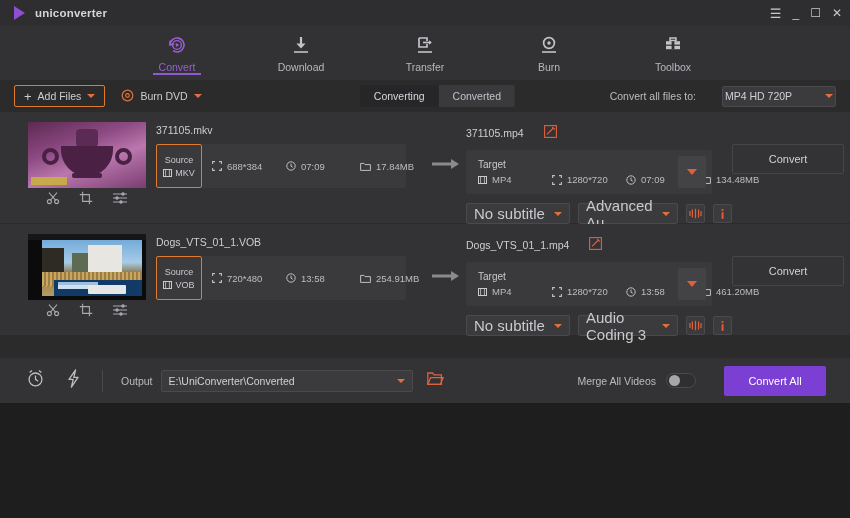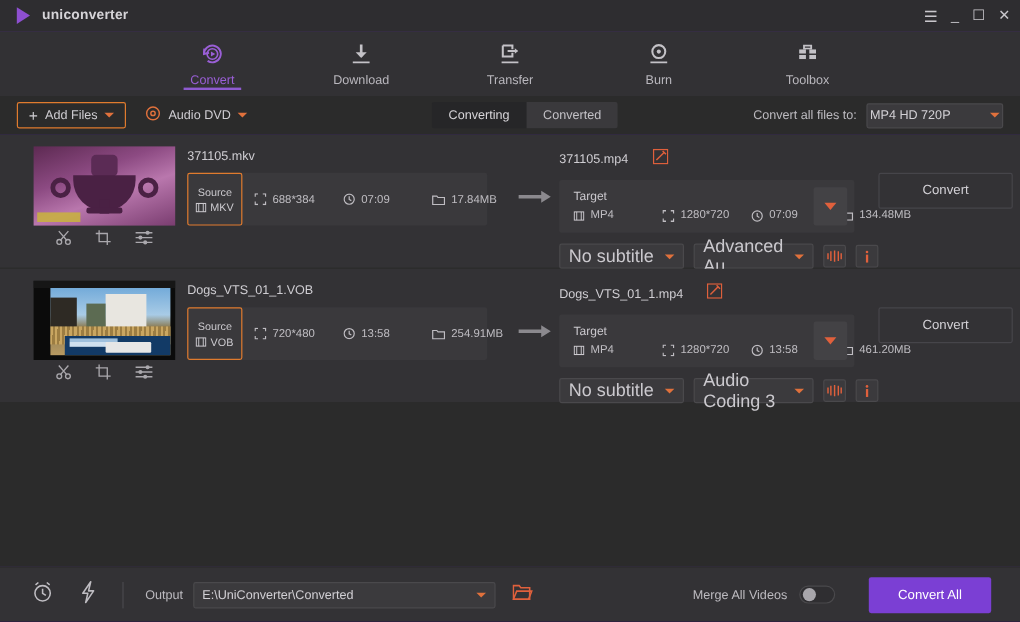--- a/index.html
+++ b/index.html
@@ -4,22 +4,22 @@
 <style>
   * { box-sizing: border-box; margin: 0; padding: 0; }
   html, body {
     width: 850px; height: 518px;
     background: #1e1e1e;
     font-family: "Liberation Sans", sans-serif;
     overflow: hidden;
   }
   .app {
     position: relative;
-    width: 850px; height: 518px;
-    background: #4c1d95;
+    width: 850px; height: 403px;
+    background: #f0abfc;
     display: flex; flex-direction: column;
   }
 
   
   .titlebar {
     height: 26px; flex: 0 0 26px;
     background: #2e2d30;
     display: flex; align-items: center;
     padding: 0 8px 0 14px;
   }
@@ -88,21 +88,21 @@
     position: absolute; left: 50%; transform: translateX(-42%);
     display: flex; border-radius: 2px; overflow: hidden;
   }
   .segbtn {
     height: 22px; padding: 0 14px;
     display: flex; align-items: center;
     font-size: 10.5px; color: #c4c2c7; background: #3a393c;
     cursor: pointer;
   }
   .segbtn.active { background: #262628; color: #d8d6da; }
-  .convall { margin-left: auto; display: flex; align-items: center; gap: 8px; }
+  .convall { margin-left: auto; display: flex; align-items: center; gap: 26px; }
   .convall-lbl { font-size: 10.5px; color: #bdbbc0; }
   .fmt-select {
     width: 114px; height: 21px;
     background: #3b3a3d; border: 1px solid #4a494c; border-radius: 2px;
     display: flex; align-items: center; padding: 0 2px;
     font-size: 10.5px; color: #d2d0d5; cursor: pointer;
   }
   .fmt-select .caret { margin-left: auto; }
 
   
@@ -345,21 +345,21 @@
       <span class="caret"></span>
     </div>
 
     <div class="btn-loaddvd">
       <span>
         <svg width="13" height="13" viewBox="0 0 13 13">
           <circle cx="6.5" cy="6.5" r="5.3" fill="none" stroke="#e0713c" stroke-width="1.2"></circle>
           <circle cx="6.5" cy="6.5" r="1.8" fill="none" stroke="#e0713c" stroke-width="1.2"></circle>
         </svg>
       </span>
-      <span>Audio DVD</span>
+      <span>Burn DVD</span>
       <span class="caret"></span>
     </div>
 
     <div class="seg">
       <div class="segbtn active">Converting</div>
       <div class="segbtn">Converted</div>
     </div>
 
     <div class="convall">
       <span class="convall-lbl">Convert all files to:</span>

